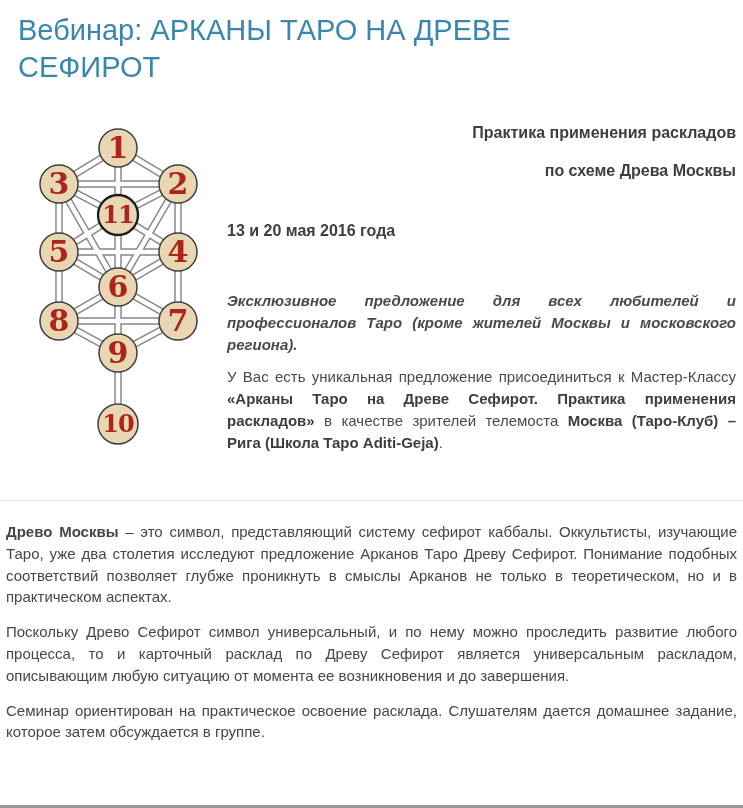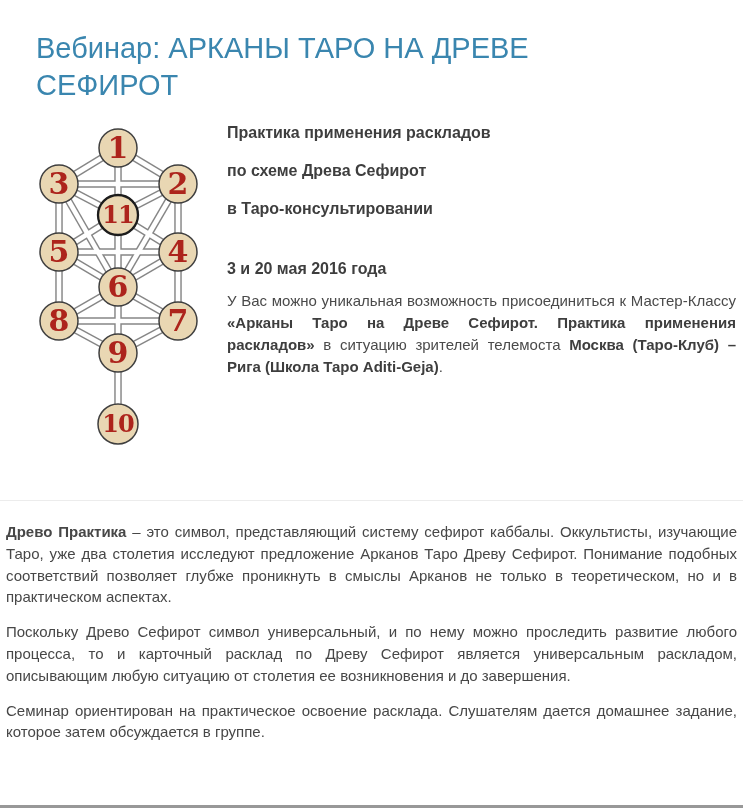--- a/index.html
+++ b/index.html
@@ -2,26 +2,26 @@
 <html lang="ru"><head>
 <meta charset="utf-8">
 <style>
   html,body{margin:0;padding:0;}
   body{
     width:743px;height:808px;position:relative;background:#ffffff;
     font-family:"Liberation Sans",sans-serif;color:#3e3e3e;overflow:hidden;
   }
   .page-title{
     position:absolute;left:18px;top:12px;width:620px;
-    font-size:29px;line-height:37px;font-weight:400;color:#3a86af;margin:18px;
+    font-size:29px;line-height:37px;font-weight:400;color:#3a86af;margin:0;
   }
   .tree-wrap{position:absolute;left:30px;top:124px;width:180px;height:322px;}
   .tree-wrap svg{display:block;width:100%;height:100%;}
   .intro-col{position:absolute;left:227px;top:121px;width:509px;}
-  .intro-heading{font-size:16px;font-weight:700;line-height:23px;margin:0 0 15px 0;color:#3e3e3e;}
+  .intro-heading{font-size:16px;font-weight:700;line-height:23px;margin:0 0 15px 0;color:#3e3e3e;text-align:right;}
   .intro-date{font-size:16px;font-weight:700;line-height:23px;margin:37px 0 0 0;color:#3e3e3e;}
   .intro-exclusive{
     font-size:15px;font-weight:700;font-style:italic;line-height:22px;
     margin:48px 0 0 0;text-align:justify;color:#4a4a4a;
   }
   .intro-invite{
     font-size:15px;line-height:22px;margin:10px 0 0 0;text-align:justify;color:#4a4a4a;
   }
   .intro-invite b{color:#3e3e3e;}
   .divider{position:absolute;left:0;top:500px;width:743px;height:1px;background:#ececec;}
@@ -128,27 +128,27 @@
       </g>
       <g>
         <circle cx="118" cy="424" r="20" fill="#e9d7b3" stroke="#3f3f3f" stroke-width="1.5"></circle>
         <text x="118" y="432" text-anchor="middle" fill="#ad241c" font-family="&quot;DejaVu Serif&quot;,serif" font-weight="bold" font-size="24" letter-spacing="-1">10</text>
       </g>
     </svg>
 </div>
 
 <div class="intro-col">
   <p class="intro-heading">Практика применения раскладов</p>
-  <p class="intro-heading">по схеме Древа Сефирот</p>
-  <p class="intro-heading">в Таро-консультировании</p>
-  <p class="intro-date">3 и 20 мая 2016 года</p>
-  <p class="intro-invite"><span>У Вас можно уникальная возможность присоединиться к Мастер-Классу </span><b>«Арканы Таро на Древе Сефирот. Практика применения раскладов»</b><span> в ситуацию зрителей телемоста </span><b>Москва (Таро-Клуб) – Рига (Школа Таро Aditi-Geja)</b><span>.</span></p>
+  <p class="intro-heading">по схеме Древа Москвы</p>
+  <p class="intro-date">13 и 20 мая 2016 года</p>
+  <p class="intro-exclusive">Эксклюзивное предложение для всех любителей и профессионалов Таро (кроме жителей Москвы и московского региона).</p>
+  <p class="intro-invite"><span>У Вас есть уникальная предложение присоединиться к Мастер-Классу </span><b>«Арканы Таро на Древе Сефирот. Практика применения раскладов»</b><span> в качестве зрителей телемоста </span><b>Москва (Таро-Клуб) – Рига (Школа Таро Aditi-Geja)</b><span>.</span></p>
 </div>
 
 <div class="divider"></div>
 
 <div class="desc">
-  <p><b>Древо Практика</b><span> – это символ, представляющий систему сефирот каббалы. Оккультисты, изучающие Таро, уже два столетия исследуют предложение Арканов Таро Древу Сефирот. Понимание подобных соответствий позволяет глубже проникнуть в смыслы Арканов не только в теоретическом, но и в практическом аспектах.</span></p>
-  <p>Поскольку Древо Сефирот символ универсальный, и по нему можно проследить развитие любого процесса, то и карточный расклад по Древу Сефирот является универсальным раскладом, описывающим любую ситуацию от столетия ее возникновения и до завершения.</p>
+  <p><b>Древо Москвы</b><span> – это символ, представляющий систему сефирот каббалы. Оккультисты, изучающие Таро, уже два столетия исследуют предложение Арканов Таро Древу Сефирот. Понимание подобных соответствий позволяет глубже проникнуть в смыслы Арканов не только в теоретическом, но и в практическом аспектах.</span></p>
+  <p>Поскольку Древо Сефирот символ универсальный, и по нему можно проследить развитие любого процесса, то и карточный расклад по Древу Сефирот является универсальным раскладом, описывающим любую ситуацию от момента ее возникновения и до завершения.</p>
   <p>Семинар ориентирован на практическое освоение расклада. Слушателям дается домашнее задание, которое затем обсуждается в группе.</p>
 </div>
 
 <div class="bottom-bar"></div>
 
 </body></html>

